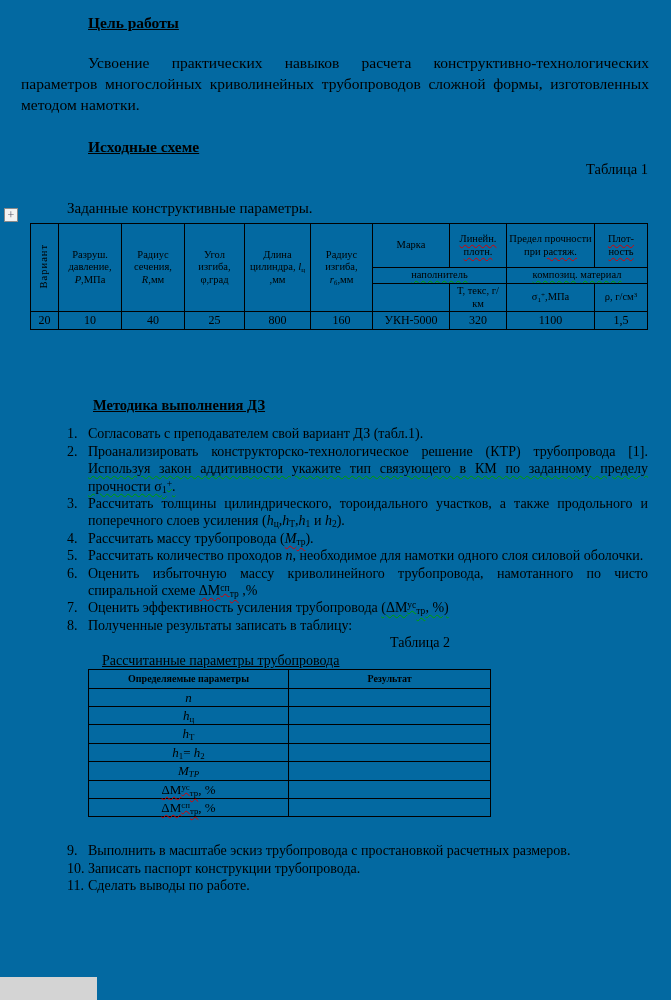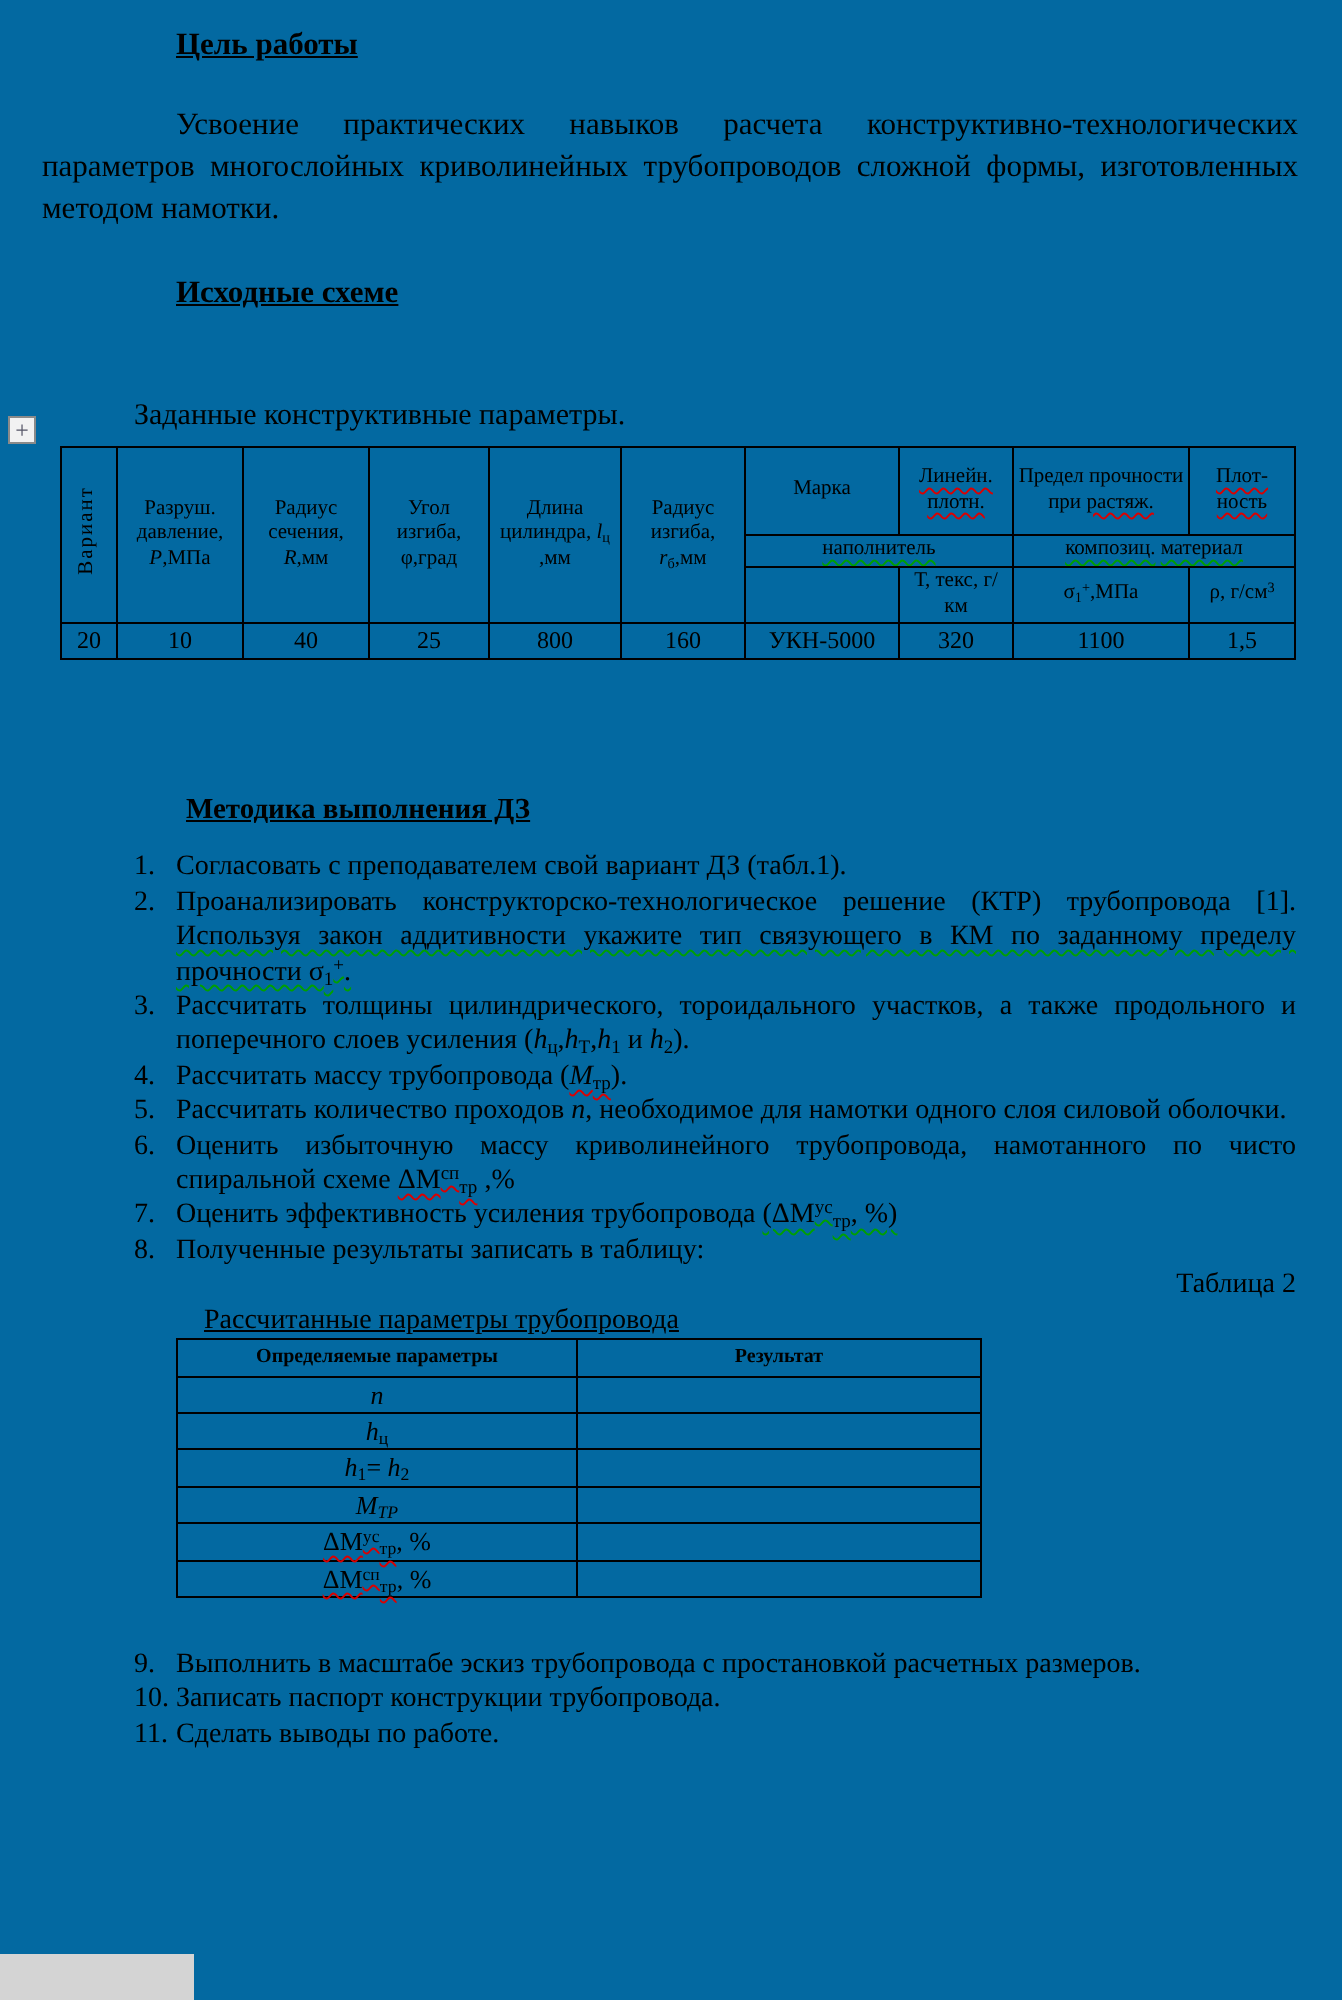--- a/index.html
+++ b/index.html
@@ -30,21 +30,21 @@
   .table1 td { border:1px solid #000; padding:1px 2px; vertical-align:middle; line-height:1.2; overflow:hidden; }
   .table1 .r1 td { height:44px; }
   .table1 .r2 td { height:16px; }
   .table1 .r3 td { height:23px; }
   .table1 .r4 td { height:17px; font-size:12px; }
   .vert { display:inline-block; writing-mode:vertical-rl; transform:rotate(180deg); letter-spacing:1px; }
   .method { position:absolute; left:67px; top:397px; width:581px; font-size:14px; line-height:17.4px; }
   .h-method { font-size:14.5px; font-weight:bold; text-decoration:underline; margin-left:26px; margin-bottom:11px; }
   .li { position:relative; padding-left:21px; text-align:justify; }
   .li .num { position:absolute; left:0; top:0; }
-  .t2-label { margin-left:323px;text-align:right; }
+  .t2-label { margin-left:323px; }
   .t2-caption { margin-left:35px; text-decoration:underline; }
   .table2 { margin-left:21px; width:402px; table-layout:fixed; font-size:13px; text-align:center; }
   .table2 td, .table2 th { border:1px solid #000; height:16px; padding:0 3px; vertical-align:middle; }
   .table2 th { font-weight:bold; font-size:10px; }
   .bottom-gap { margin-top:25px; }
   sub, sup { font-size:0.68em; line-height:0; }
   sub { vertical-align:-0.25em; }
   sup { vertical-align:0.45em; }
   .it { font-style:italic; }
   .sq { text-decoration-line:underline; text-decoration-style:wavy; text-decoration-thickness:1px; text-underline-offset:2px; }
@@ -54,20 +54,21 @@
 <body>
 
 <div class="page">
 
   <div class="heading h-goal">Цель работы</div>
 
   <div class="p-goal">Усвоение практических навыков расчета конструктивно-технологических параметров многослойных криволинейных трубопроводов сложной формы, изготовленных методом намотки.</div>
 
   <div class="heading h-inputs">Исходные схеме</div>
 
+  <div class="t1-label">Таблица 1</div>
 
   <div class="t1-caption">Заданные конструктивные параметры.</div>
 
   <div class="anchor-icon">+</div>
 
   <table class="table1">
     <colgroup>
       <col style="width:28px">
         <col style="width:63px">
         <col style="width:63px">
@@ -168,20 +169,24 @@
         </tr>
         <tr>
           <td><span class="it">n</span></td>
           <td></td>
         </tr>
         <tr>
           <td><span class="it">h</span><sub>ц</sub></td>
           <td></td>
         </tr>
         <tr>
+          <td><span class="it">h</span><sub>Т</sub></td>
+          <td></td>
+        </tr>
+        <tr>
           <td><span class="it">h</span><sub>1</sub><span>= </span><span class="it">h</span><sub>2</sub></td>
           <td></td>
         </tr>
         <tr>
           <td><span class="it">М</span><sub class="it">ТР</sub></td>
           <td></td>
         </tr>
         <tr>
           <td><span class="sq" style="text-decoration-color: rgb(221, 0, 0);">ΔМ</span><sup class="sq" style="text-decoration-color: rgb(221, 0, 0);">ус</sup><sub class="sq" style="text-decoration-color: rgb(221, 0, 0);">тр</sub><span>, %</span></td>
           <td></td>

